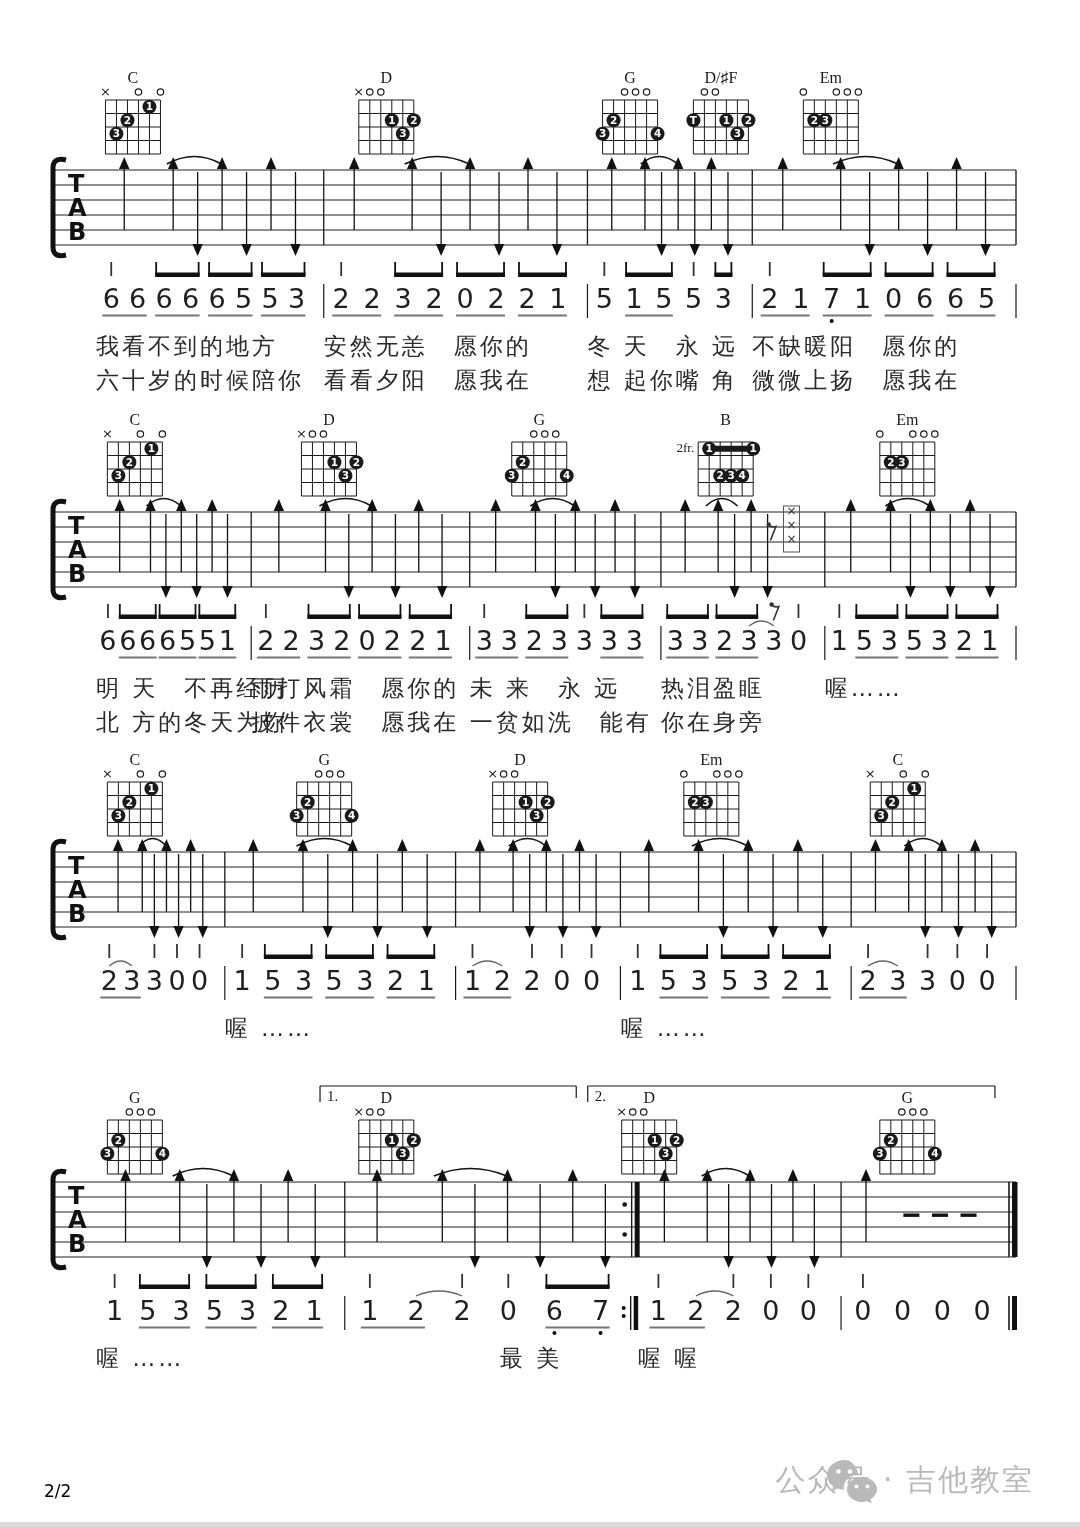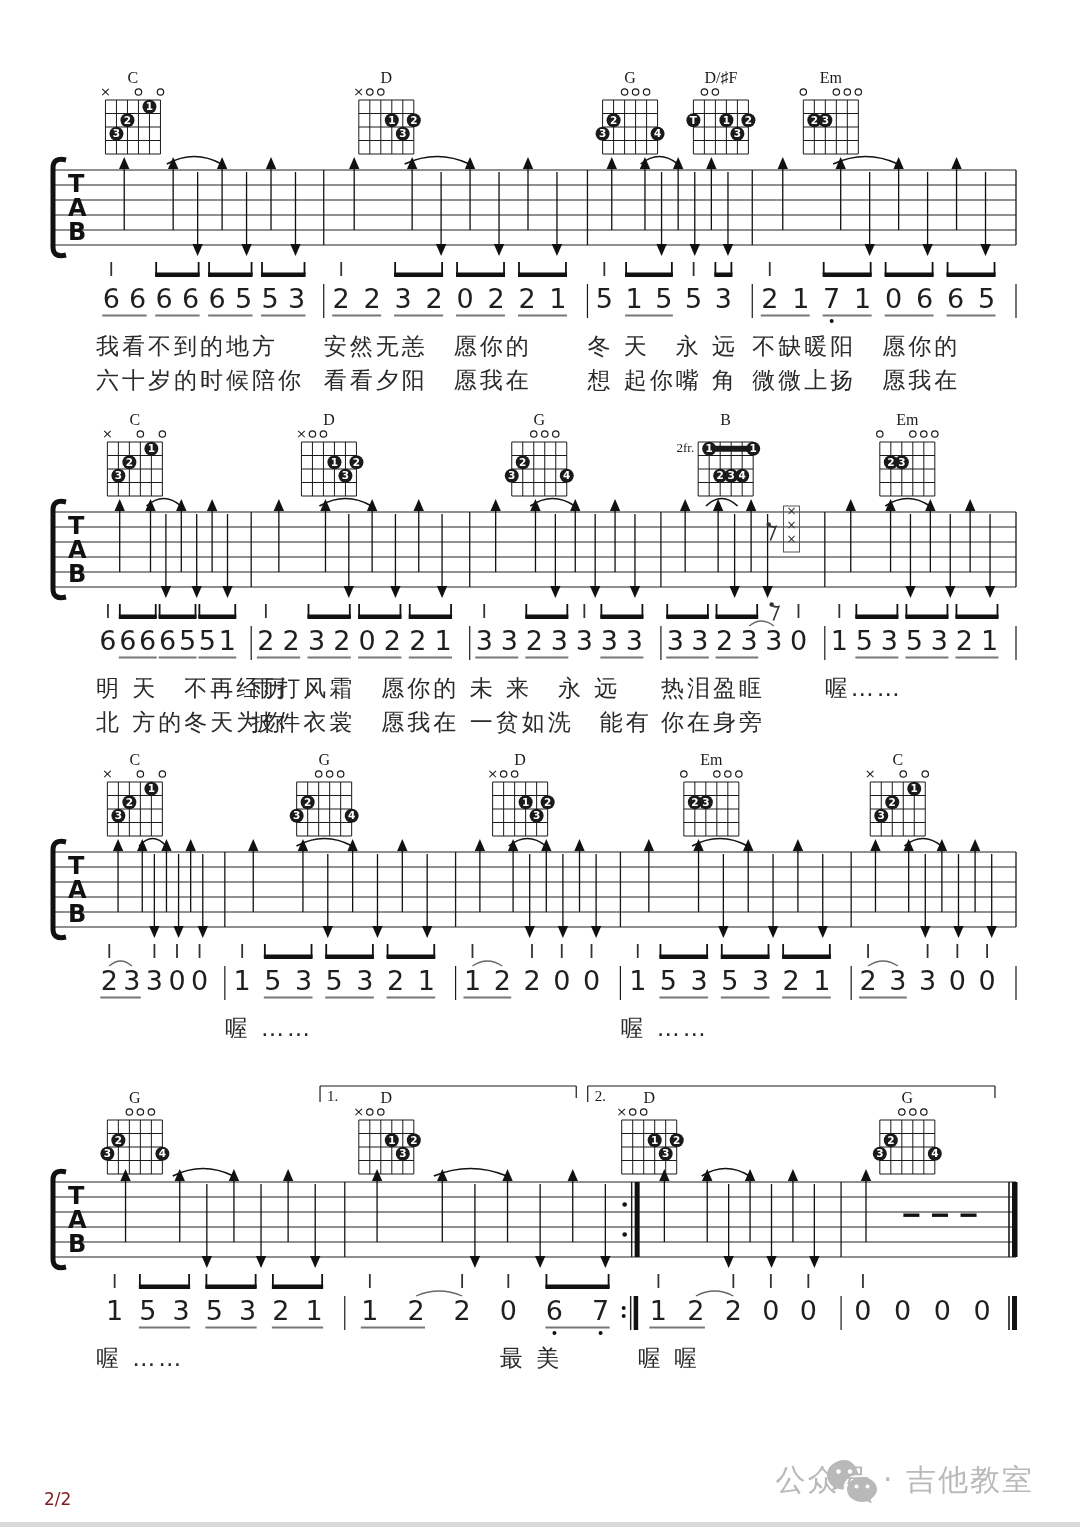--- a/index.html
+++ b/index.html
@@ -9,21 +9,21 @@
   .t-cname{font:16px "Liberation Serif",serif;fill:#1a1a1a;}
   .t-base{font:13px "Liberation Serif",serif;fill:#1a1a1a;}
   .t-mark{font:13px "DejaVu Sans",sans-serif;fill:#1a1a1a;}
   .t-dot{font:bold 10.5px "DejaVu Sans",sans-serif;fill:#ffffff;}
   .t-tab{font:bold 24px "DejaVu Sans",sans-serif;fill:#111111;}
   .t-num{font:27px "DejaVu Sans",sans-serif;fill:#1f1f1f;}
   .t-lyr{font:23px "DejaVu Sans",sans-serif;fill:#2a2a2a;letter-spacing:3px;}
   .t-volta{font:15px "Liberation Serif",serif;fill:#1a1a1a;}
   .t-x{font:12px "DejaVu Sans",sans-serif;fill:#333;}
   #footer{position:absolute;left:0;bottom:18px;width:100%;height:70px;}
-  #pageno{position:absolute;left:44px;bottom:0;font:17px "DejaVu Sans",sans-serif;color:#7f1d1d;}
+  #pageno{position:absolute;left:44px;bottom:8px;font:17px "DejaVu Sans",sans-serif;color:#000000;}
   #brand{position:absolute;right:46px;bottom:8px;display:flex;align-items:center;gap:14px;color:#b9b9b9;
          font:30px "DejaVu Sans",sans-serif;letter-spacing:2px;}
   #bottom-edge{position:absolute;left:0;bottom:0;width:100%;height:5px;background:#d9d9d9;}
 </style>
 </head>
 <body>
 
 <div id="page">
   <div id="systems">
       <svg width="980" height="336" style="top:70px;">

